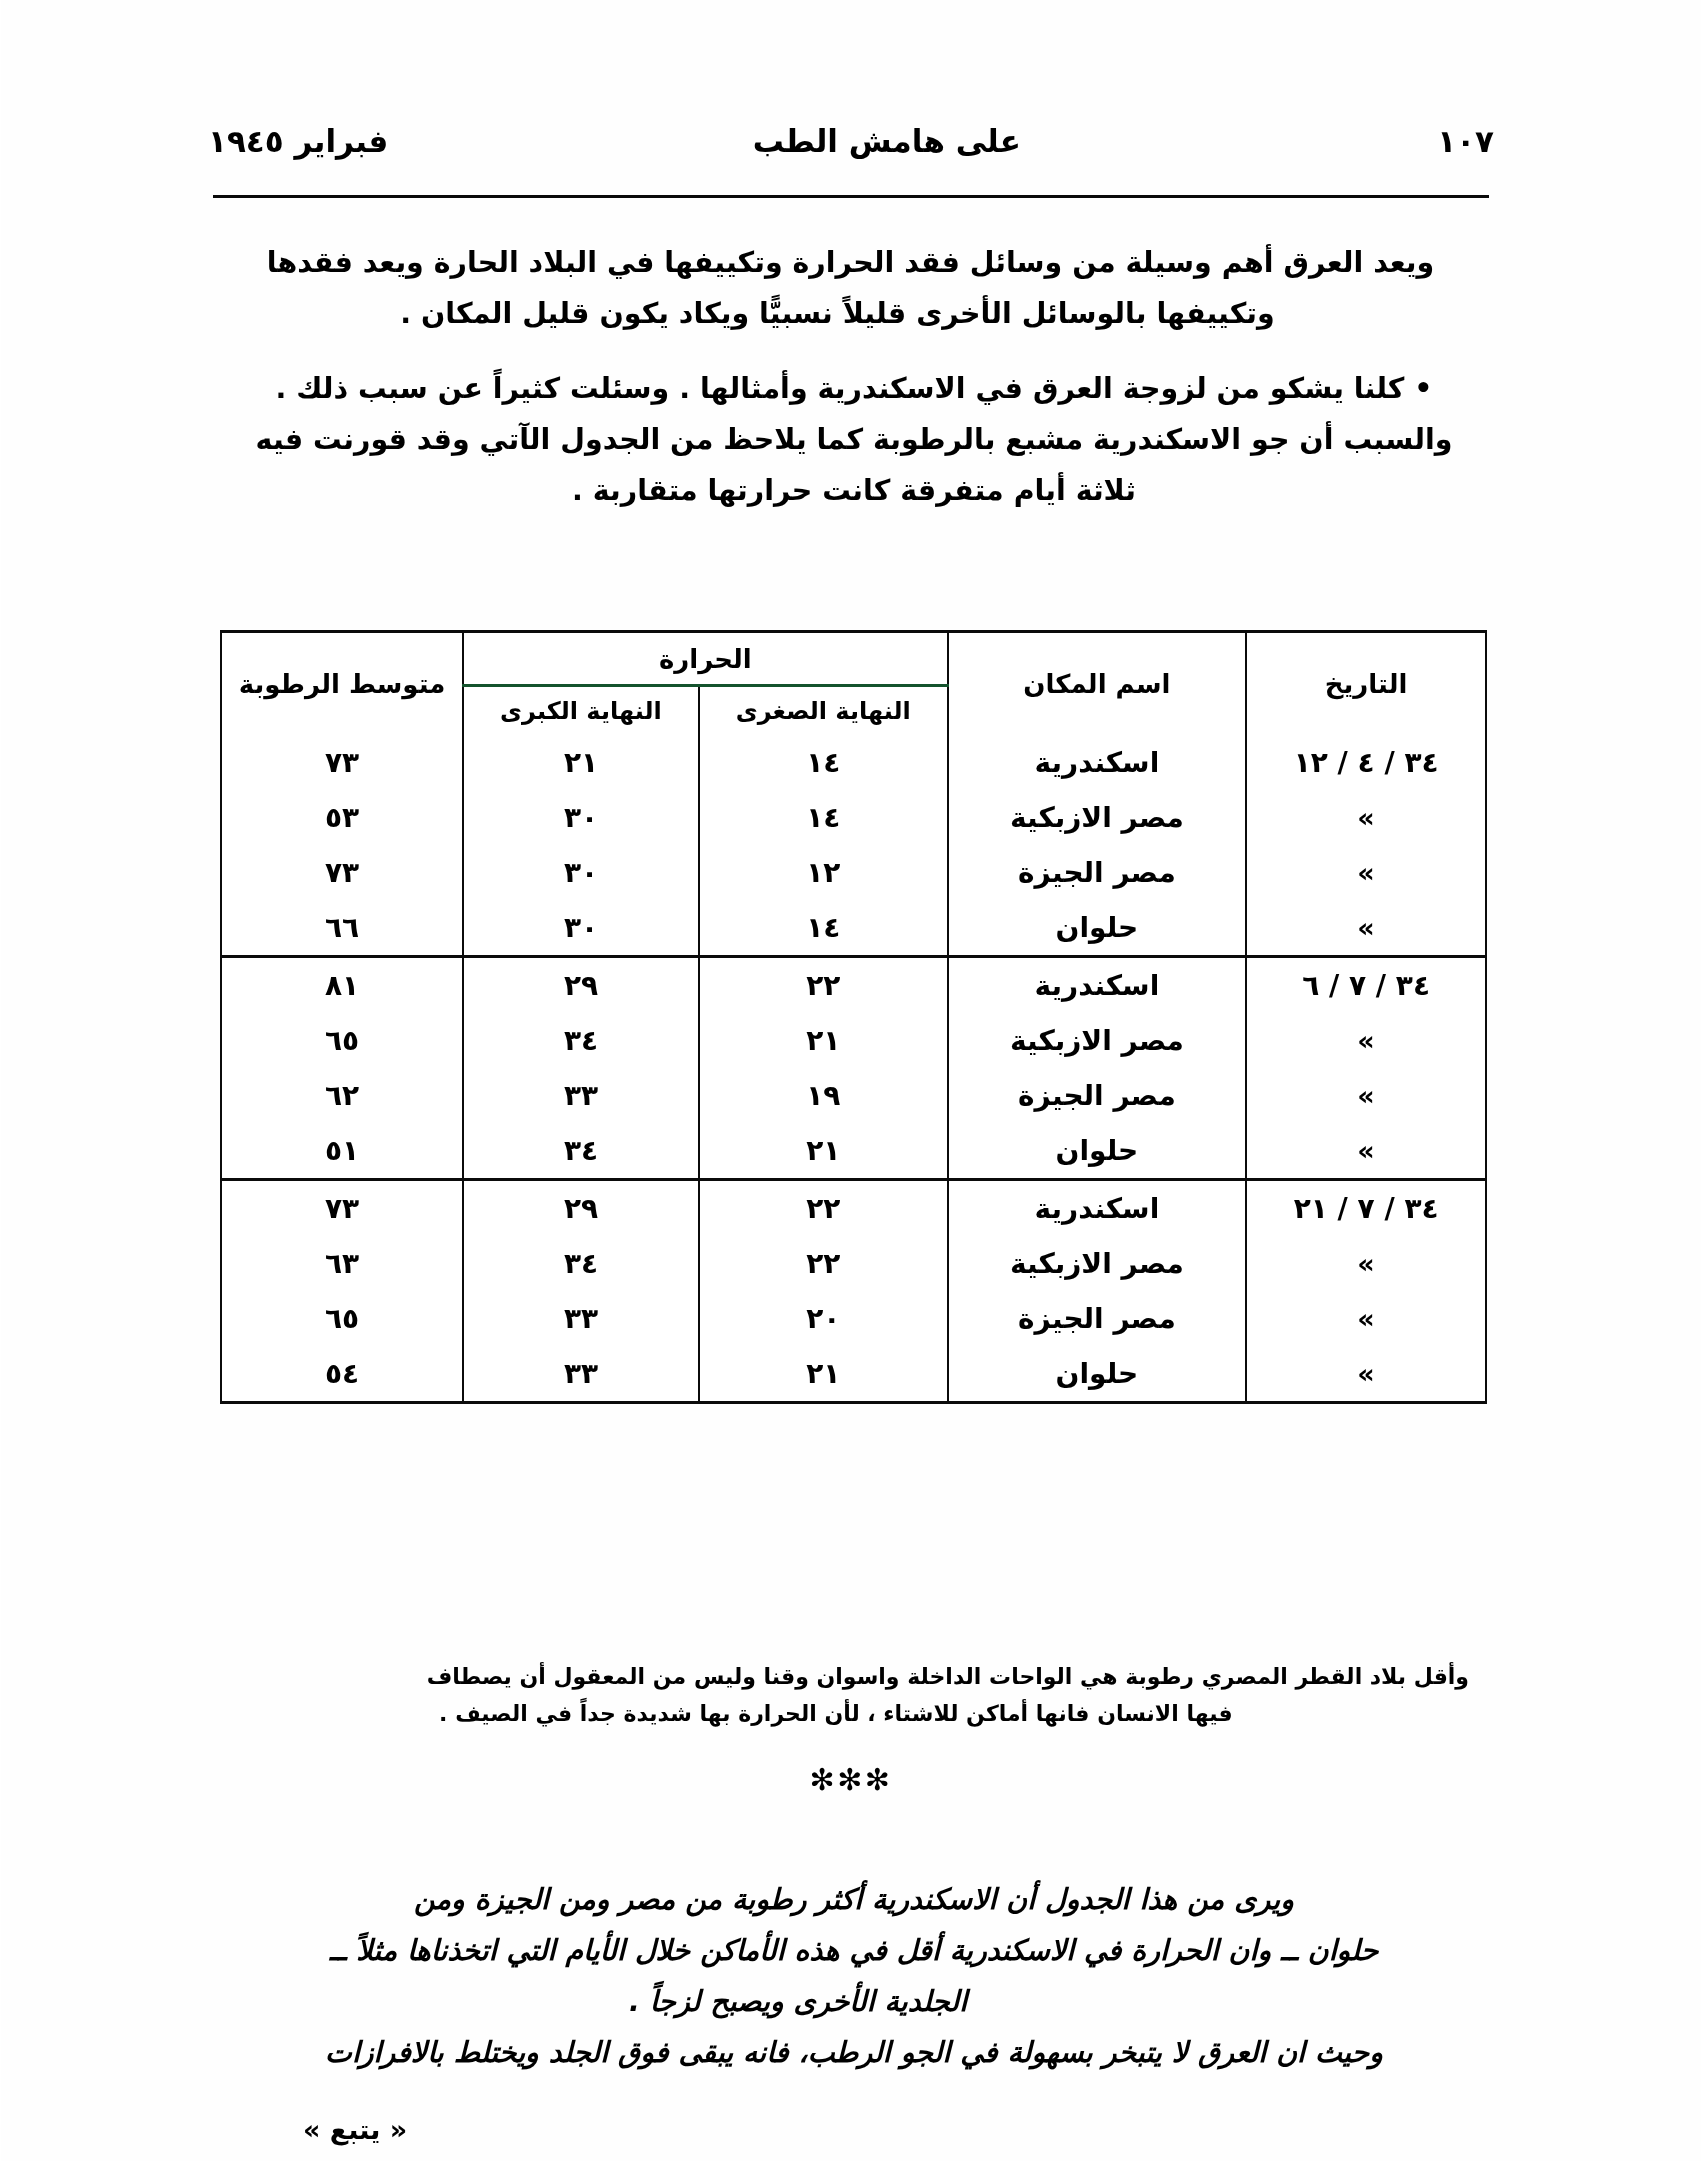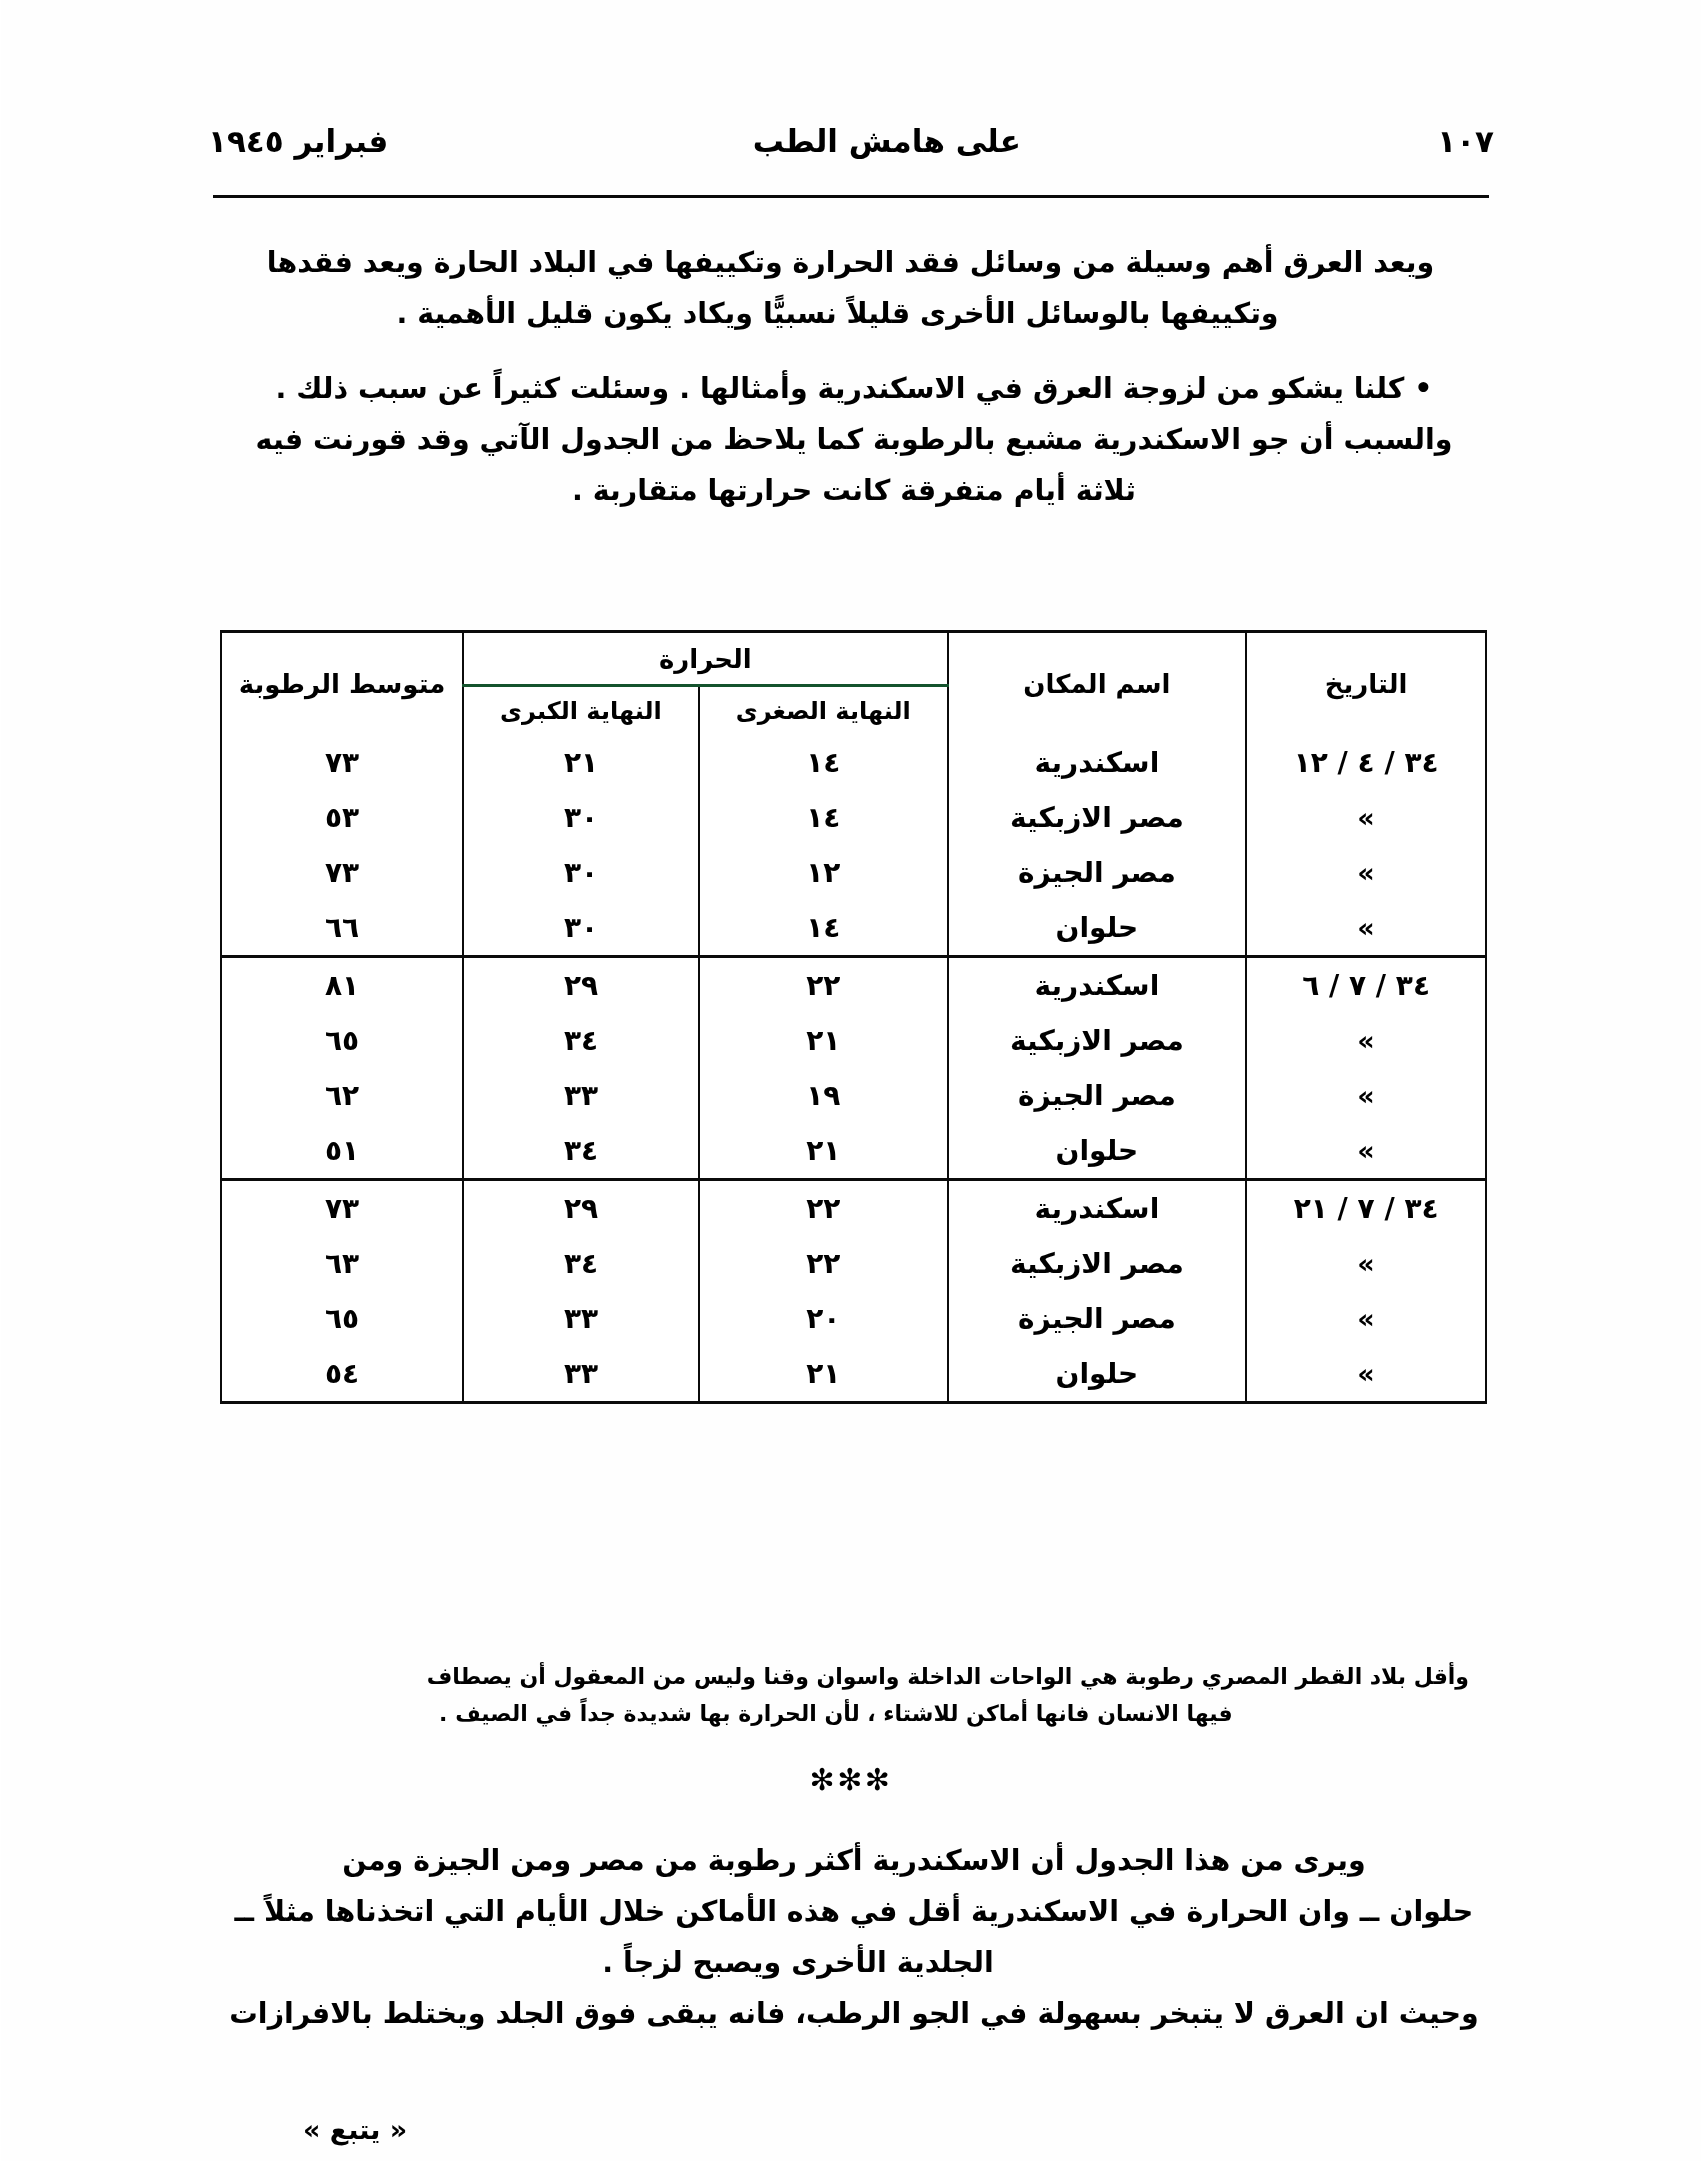--- a/index.html
+++ b/index.html
@@ -154,21 +154,21 @@
     position: absolute;
     top: 1762px;
     left: 0; right: 0;
     text-align: center;
     font-size: 30px;
     font-weight: 700;
     letter-spacing: 2.6px;
   }
 
   
-  #para-3 { top: 1835px; right: 208px; width: 1280px; }
+  #para-3 { top: 1874px; right: 208px; width: 1280px; font-style: italic; }
   #para-3 .ln { text-align: right; }
   #para-3 .ln.indent-last { text-align: center; padding-right: 112px; }
 
   
   .signoff {
     position: absolute;
     top: 2114px;
     left: 303px;
     font-size: 27px;
     font-weight: 700;
@@ -182,21 +182,21 @@
 
   <div class="running-head">
     <span class="rh-item">فبراير ١٩٤٥</span>
     <span class="rh-item rh-center">على هامش الطب</span>
     <span class="rh-item">١٠٧</span>
   </div>
   <div class="head-rule"></div>
 
   <div class="para" id="para-1">
     <span class="ln">ويعد العرق أهم وسيلة من وسائل فقد الحرارة وتكييفها في البلاد الحارة ويعد فقدها</span>
-    <span class="ln">وتكييفها بالوسائل الأخرى قليلاً نسبيًّا ويكاد يكون قليل الأهمية .</span>
+    <span class="ln">وتكييفها بالوسائل الأخرى قليلاً نسبيًّا ويكاد يكون قليل المكان .</span>
   </div>
 
   <div class="para" id="para-2">
     <span class="ln">• كلنا يشكو من لزوجة العرق في الاسكندرية وأمثالها . وسئلت كثيراً عن سبب ذلك .</span>
     <span class="ln">والسبب أن جو الاسكندرية مشبع بالرطوبة كما يلاحظ من الجدول الآتي وقد قورنت فيه</span>
     <span class="ln">ثلاثة أيام متفرقة كانت حرارتها متقاربة .</span>
   </div>
 
   <div class="tbl-wrap">
     <table class="data">

